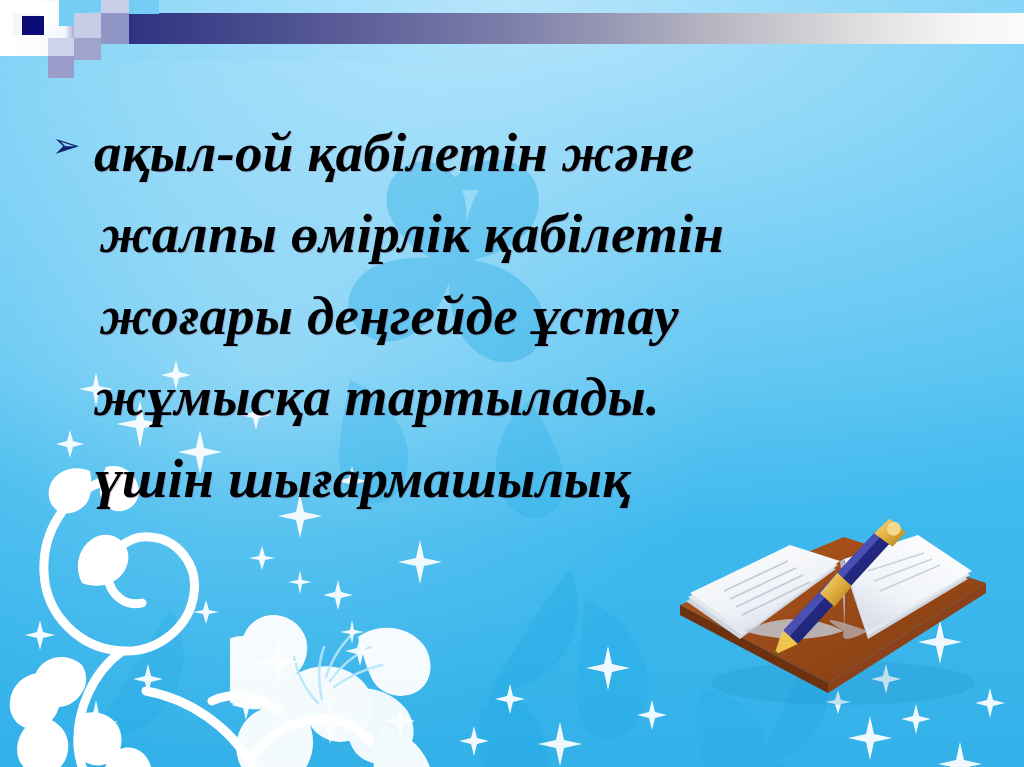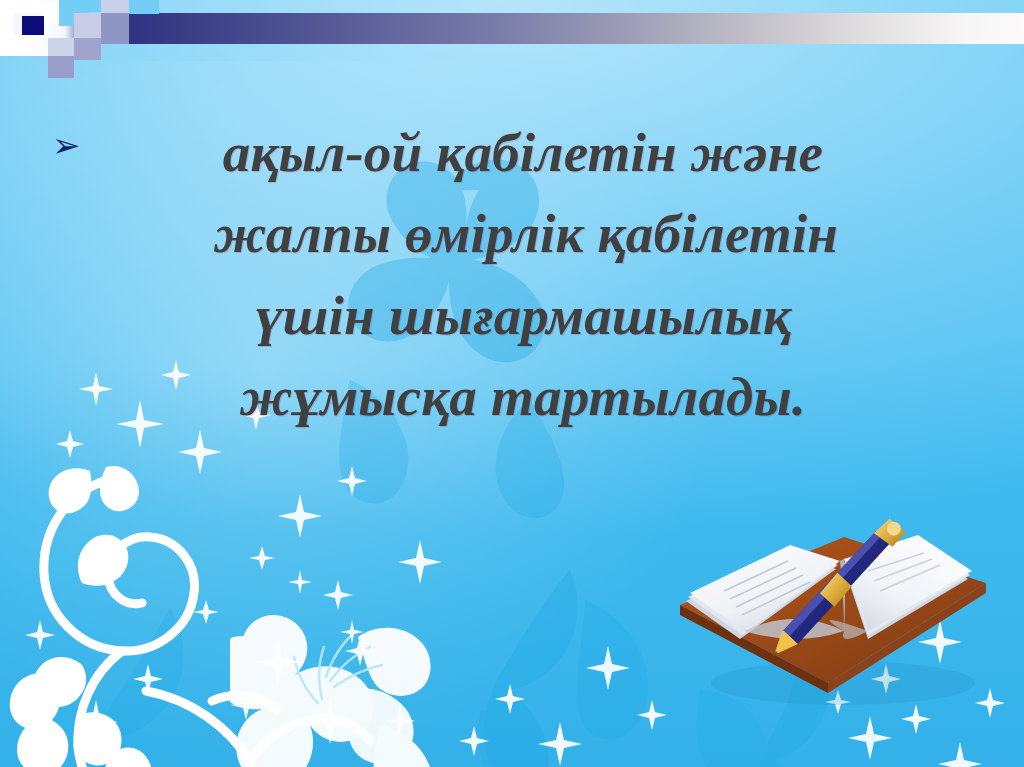--- a/index.html
+++ b/index.html
@@ -118,28 +118,27 @@
     flex: 0 0 auto;
     width: 42px;
     padding-top: 16px;
     color: #12206e;
     font-size: 34px;
     line-height: 1;
     font-family: "DejaVu Sans", sans-serif;
   }
   .bullet-text {
     flex: 1 1 auto;
-    color: #404040;
+    color: #000000;
     font-size: 55px;
     line-height: 1.48;
     font-weight: bold;
     font-style: italic;
     letter-spacing: 0.2px;
     text-shadow: 1px 1px 0 rgba(140,0,70,0.18);
-    text-align: center;
   }
   .bullet-text .ln { display: block; white-space: nowrap; }
   .bullet-text .ln.indent { padding-left: 6px; }
 
   
   .book {
     position: absolute;
     left: 668px;
     top: 497px;
     width: 330px;
@@ -271,22 +270,23 @@
         <div class="sq" style="left: 48px; top: 56px; width: 26px; height: 22px; background: rgb(154, 156, 201);"></div>
       </div>
   </div>
 
   <div class="content">
     <div class="bullet-row">
       <div class="bullet-marker">➢</div>
       <div class="bullet-text">
         <span class="ln">ақыл-ой қабілетін және</span>
         <span class="ln indent">жалпы өмірлік қабілетін</span>
+        <span class="ln indent">жоғары деңгейде ұстау</span>
+        <span class="ln">жұмысқа тартылады.</span>
         <span class="ln">үшін шығармашылық</span>
-        <span class="ln">жұмысқа тартылады.</span>
       </div>
     </div>
   </div>
 
   <svg class="book" viewBox="0 0 330 215">
     <defs>
       <linearGradient id="coverG" x1="0" y1="0" x2="1" y2="1">
         <stop offset="0%" stop-color="#b4551c"></stop>
         <stop offset="50%" stop-color="#9a4a18"></stop>
         <stop offset="100%" stop-color="#7c3a12"></stop>

